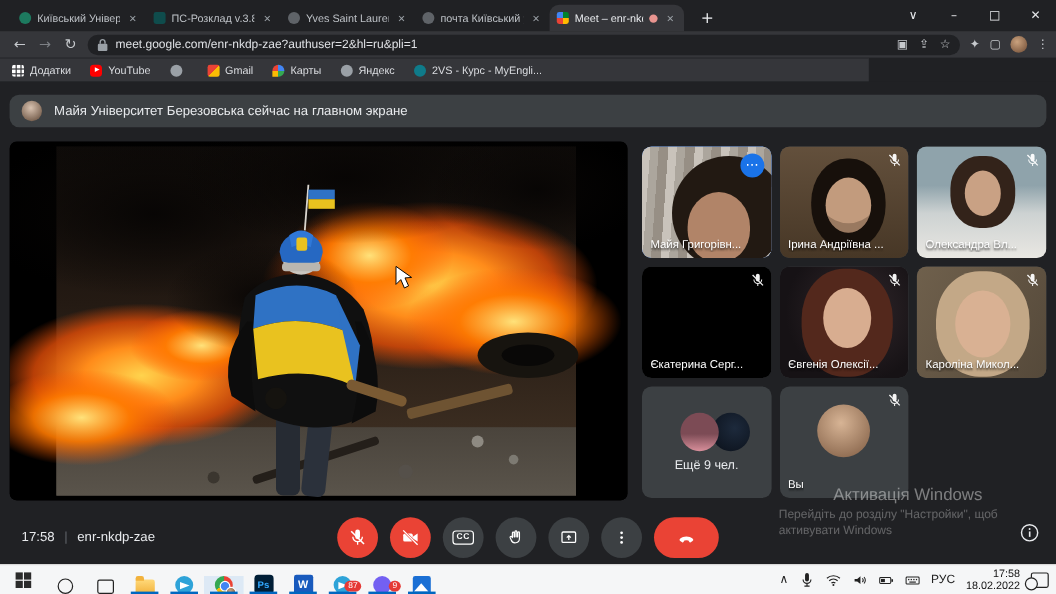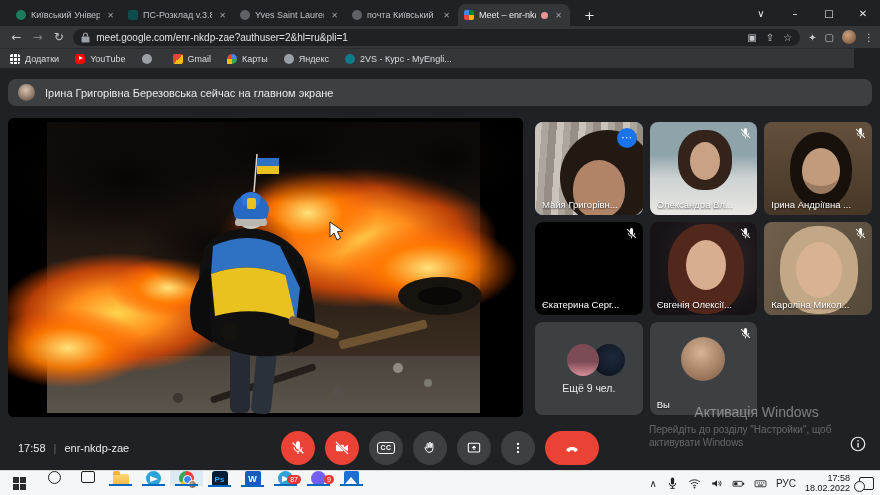--- a/index.html
+++ b/index.html
@@ -27,21 +27,21 @@
   .toolbar { position:absolute; left:0; top:26px; width:880px; height:22px; background:#35363a; display:flex; align-items:center; padding:0 6px; }
   .navbtn { color:#c6c9cd; font-size:12px; width:22px; text-align:center; }
   .navbtn.dim { color:#7d8085; }
   .omnibox { display:flex; align-items:center; gap:6px; background:#202124; border-radius:11px; height:17px; margin-left:4px; width:758px; padding:0 8px; color:#dfe1e5; font-size:10px; }
   .omnibox .lock { flex:none; }
   .omnibox .u { flex:1; white-space:nowrap; overflow:hidden; }
   .obicons { display:flex; gap:9px; align-items:center; color:#c6c9cd; font-size:10px; }
   .tbicons { display:flex; gap:8px; align-items:center; margin-left:8px; color:#c6c9cd; font-size:10px; }
   .avatar-chip { width:14px; height:14px; border-radius:50%; background:radial-gradient(circle at 40% 35%,#caa27e,#6d4a33); }
 
-  .bookmarks { position:absolute; left:0; top:48px; width:854px; height:20px; background:#35363a; border-top:1px solid #2a2b2e; display:flex; align-items:center; gap:16px; padding:0 10px; color:#dadce0; font-size:9px; }
+  .bookmarks { position:absolute; left:0; top:48px; width:724px; height:20px; background:#35363a; border-top:1px solid #2a2b2e; display:flex; align-items:center; gap:16px; padding:0 10px; color:#dadce0; font-size:9px; }
   .bm { display:flex; align-items:center; gap:5px; white-space:nowrap; }
   .bmi { width:10px; height:10px; border-radius:2px; flex:none; }
   .bmi.apps { background:
       linear-gradient(#fff,#fff) 0 0/3px 3px no-repeat, linear-gradient(#fff,#fff) 4px 0/3px 3px no-repeat, linear-gradient(#fff,#fff) 8px 0/2px 3px no-repeat,
       linear-gradient(#fff,#fff) 0 4px/3px 3px no-repeat, linear-gradient(#fff,#fff) 4px 4px/3px 3px no-repeat, linear-gradient(#fff,#fff) 8px 4px/2px 3px no-repeat,
       linear-gradient(#fff,#fff) 0 8px/3px 2px no-repeat, linear-gradient(#fff,#fff) 4px 8px/3px 2px no-repeat, linear-gradient(#fff,#fff) 8px 8px/2px 2px no-repeat; }
   .bmi.yt { background:#ff0000; border-radius:3px; position:relative; }
   .bmi.yt::after { content:""; position:absolute; left:3.5px; top:2.5px; border-left:4px solid #fff; border-top:2.5px solid transparent; border-bottom:2.5px solid transparent; }
   .bmi.globe { background:#9aa0a6; border-radius:50%; }
   .bmi.gmail { background:linear-gradient(135deg,#ea4335 50%,#fbbc04 50%); border-radius:2px; }
@@ -105,21 +105,21 @@
 
   
   .taskbar { position:absolute; left:0; top:470px; width:880px; height:25px; background:#f5f6f7; border-top:1px solid #d8d8d8; display:flex; align-items:stretch; }
   .tb-start { width:38px; display:flex; align-items:center; justify-content:center; }
   .winlogo { width:13px; height:13px; background:
       linear-gradient(#2b2b2b,#2b2b2b) 0 0/6px 6px no-repeat,
       linear-gradient(#2b2b2b,#2b2b2b) 7px 0/6px 6px no-repeat,
       linear-gradient(#2b2b2b,#2b2b2b) 0 7px/6px 6px no-repeat,
       linear-gradient(#2b2b2b,#2b2b2b) 7px 7px/6px 6px no-repeat; }
   .tb-search { width:208px; background:#fff; border:1px solid #8a8a8a; display:flex; align-items:center; gap:7px; padding:0 8px; color:#4a4a4a; font-size:10px; }
-  .tb-apps { display:flex; align-items:flex-start; }
+  .tb-apps { display:flex; align-items:flex-end; }
   .tapp { position:relative; width:33px; display:flex; align-items:center; justify-content:center; }
   .tapp.open::after { content:""; position:absolute; left:5px; right:5px; bottom:0; height:2px; background:#0067c0; }
   .tapp.activeapp { background:#dde9f5; }
   .cortana { width:13px; height:13px; border:1.5px solid #222; border-radius:50%; }
   .taskview { width:14px; height:12px; border:1.5px solid #222; border-radius:2px; }
   .folder { width:16px; height:12px; background:linear-gradient(#ffd97a,#f2b23c); border-radius:2px; position:relative; margin-top:3px; }
   .folder::before { content:""; position:absolute; left:0; top:-3px; width:7px; height:4px; background:#f2b23c; border-radius:2px 2px 0 0; }
   .tgc { width:15px; height:15px; border-radius:50%; background:#2ea3d8; position:relative; }
   .tgc::after { content:""; position:absolute; left:3.5px; top:5px; border-left:8px solid #fff; border-top:3px solid transparent; border-bottom:3px solid transparent; }
   .chromei { width:15px; height:15px; border-radius:50%; background:conic-gradient(#ea4335 0 33%,#fbbc04 33% 66%,#34a853 66%); position:relative; }
@@ -233,21 +233,21 @@
     <div class="bm">
         <span class="bmi pp"></span>
         <span>2VS - Курс - MyEngli...</span>
       </div>
   </div>
 
   <div class="meet">
 
     <div class="banner">
       <span class="bav"></span>
-      <span>Ірина Григорівна Березовська сейчас на главном экране</span>
+      <span>Майя Університет Березовська сейчас на главном экране</span>
     </div>
 
     <div class="main-video">
       <svg width="515" height="299" viewBox="0 0 515 299">
         <defs>
           <linearGradient id="sky" x1="0" y1="0" x2="0" y2="1">
             <stop offset="0" stop-color="#0e0b09"></stop>
               <stop offset="0.45" stop-color="#241a13"></stop>
               <stop offset="0.8" stop-color="#3a2c20"></stop>
               <stop offset="1" stop-color="#45403a"></stop>
@@ -332,42 +332,42 @@
     <div class="tiles">
       <div class="tile speaking">
         <div class="vid v1">
             <i class="hair"></i>
             <i class="skin"></i>
           </div>
         <span class="tilemenu glyph">⋯</span>
         <span class="tname">Майя Григорівн...</span>
       </div>
       <div class="tile">
+        <div class="vid v3">
+            <i class="hair"></i>
+            <i class="skin"></i>
+          </div>
+        <svg class="micoff" viewBox="0 0 24 24">
+            <path d="M9 5a3 3 0 0 1 6 0v6a3 3 0 0 1-3 3 3 3 0 0 1-3-3z" fill="#fff"></path>
+            <path d="M6 11a6 6 0 0 0 12 0M12 17v4" stroke="#fff" stroke-width="1.6" fill="none"></path>
+            <line x1="4" y1="4" x2="20" y2="20" stroke="#fff" stroke-width="2"></line>
+          </svg>
+        <span class="tname">Ірина Андріївна ...</span>
+      </div>
+      <div class="tile">
         <div class="vid v4">
             <i class="hair"></i>
             <i class="skin"></i>
           </div>
         <svg class="micoff" viewBox="0 0 24 24">
             <path d="M9 5a3 3 0 0 1 6 0v6a3 3 0 0 1-3 3 3 3 0 0 1-3-3z" fill="#fff"></path>
             <path d="M6 11a6 6 0 0 0 12 0M12 17v4" stroke="#fff" stroke-width="1.6" fill="none"></path>
             <line x1="4" y1="4" x2="20" y2="20" stroke="#fff" stroke-width="2"></line>
           </svg>
         <span class="tname">Олександра Вл...</span>
-      </div>
-      <div class="tile">
-        <div class="vid v3">
-            <i class="hair"></i>
-            <i class="skin"></i>
-          </div>
-        <svg class="micoff" viewBox="0 0 24 24">
-            <path d="M9 5a3 3 0 0 1 6 0v6a3 3 0 0 1-3 3 3 3 0 0 1-3-3z" fill="#fff"></path>
-            <path d="M6 11a6 6 0 0 0 12 0M12 17v4" stroke="#fff" stroke-width="1.6" fill="none"></path>
-            <line x1="4" y1="4" x2="20" y2="20" stroke="#fff" stroke-width="2"></line>
-          </svg>
-        <span class="tname">Ірина Андріївна ...</span>
       </div>
       <div class="tile">
         <div class="vid v6"></div>
         <svg class="micoff" viewBox="0 0 24 24">
             <path d="M9 5a3 3 0 0 1 6 0v6a3 3 0 0 1-3 3 3 3 0 0 1-3-3z" fill="#fff"></path>
             <path d="M6 11a6 6 0 0 0 12 0M12 17v4" stroke="#fff" stroke-width="1.6" fill="none"></path>
             <line x1="4" y1="4" x2="20" y2="20" stroke="#fff" stroke-width="2"></line>
           </svg>
         <span class="tname">Єкатерина Серг...</span>
       </div>

